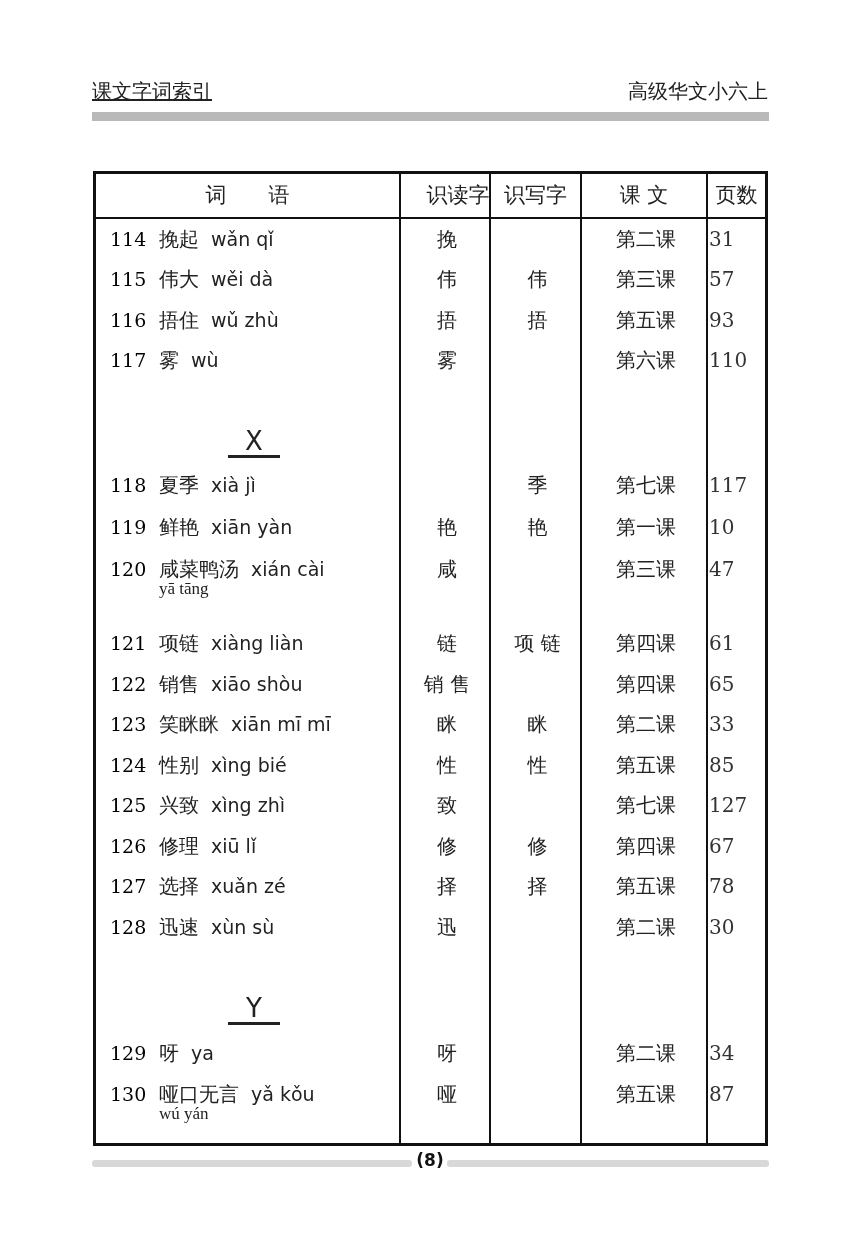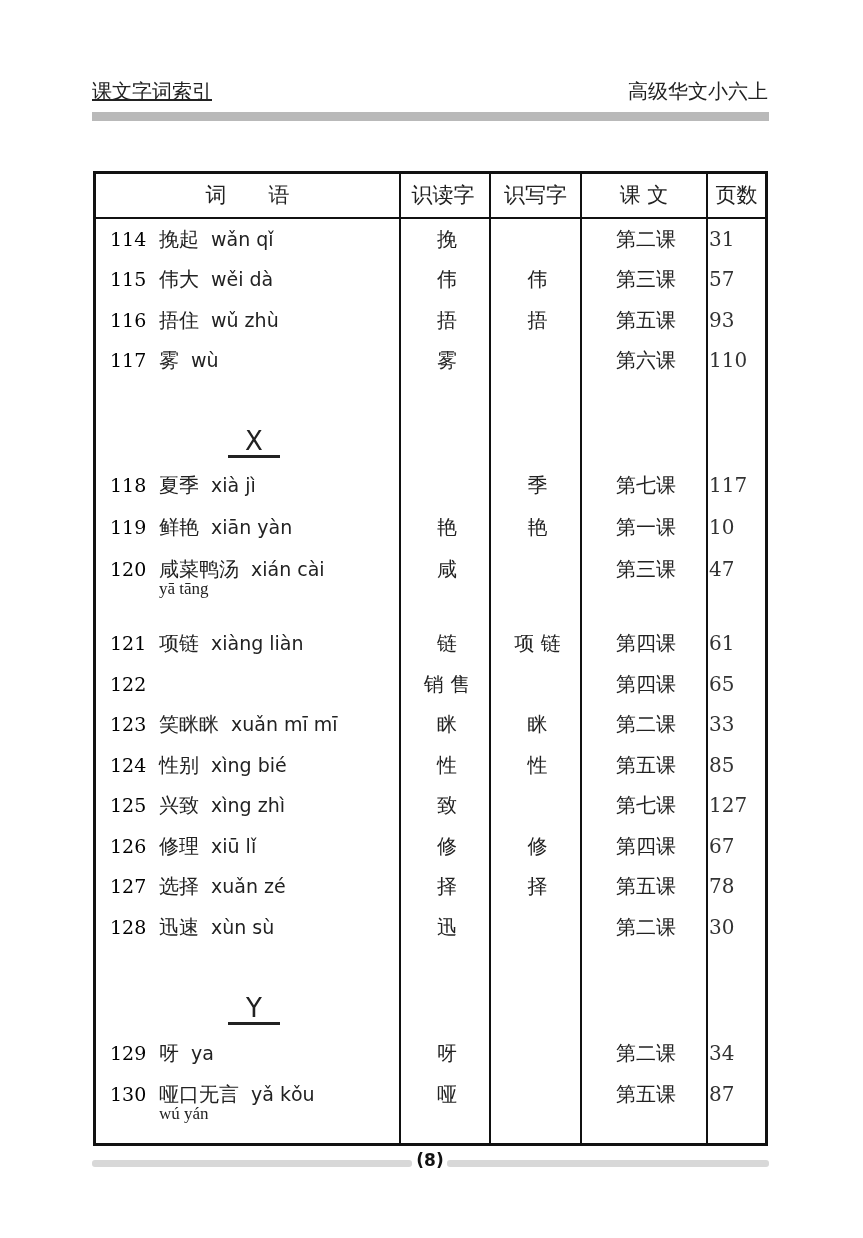--- a/index.html
+++ b/index.html
@@ -68,21 +68,21 @@
 <div class="head-bar"></div>
 
 <div class="index-table">
   <div class="vline" style="left:303px"></div>
   <div class="vline" style="left:393px"></div>
   <div class="vline" style="left:484px"></div>
   <div class="vline" style="left:610px"></div>
 
   <div class="header-row">
     <div class="hcell" style="left:0;width:303px">词　　语</div>
-    <div class="hcell" style="left:305px;width:84px">识读字</div>
+    <div class="hcell" style="left:320px;width:84px">识读字</div>
     <div class="hcell" style="left:395px;width:89px">识写字</div>
     <div class="hcell" style="left:486px;width:124px">课 文</div>
     <div class="hcell" style="left:612px;width:57px">页数</div>
   </div>
 
   <div class="row" style="top:50px">
     <span class="cell num">114</span>
     <span class="cell word"><span>挽起</span><span class="pinyin">wǎn qǐ</span></span>
     <span class="cell c-read">挽</span>
     <span class="cell c-write"></span>
@@ -144,28 +144,29 @@
   <div class="row" style="top:454px">
     <span class="cell num">121</span>
     <span class="cell word"><span>项链</span><span class="pinyin">xiàng liàn</span></span>
     <span class="cell c-read">链</span>
     <span class="cell c-write">项 链</span>
     <span class="cell c-lesson">第四课</span>
     <span class="cell c-page">61</span>
   </div>
   <div class="row" style="top:495px">
     <span class="cell num">122</span>
+    <span class="cell word"><span>销售</span><span class="pinyin">xiāo shòu</span></span>
     <span class="cell c-read">销 售</span>
     <span class="cell c-write"></span>
     <span class="cell c-lesson">第四课</span>
     <span class="cell c-page">65</span>
   </div>
   <div class="row" style="top:535px">
     <span class="cell num">123</span>
-    <span class="cell word"><span>笑眯眯</span><span class="pinyin">xuǎn mī mī</span></span>
+    <span class="cell word"><span>笑眯眯</span><span class="pinyin">xiān mī mī</span></span>
     <span class="cell c-read">眯</span>
     <span class="cell c-write">眯</span>
     <span class="cell c-lesson">第二课</span>
     <span class="cell c-page">33</span>
   </div>
   <div class="row" style="top:576px">
     <span class="cell num">124</span>
     <span class="cell word"><span>性别</span><span class="pinyin">xìng bié</span></span>
     <span class="cell c-read">性</span>
     <span class="cell c-write">性</span>

